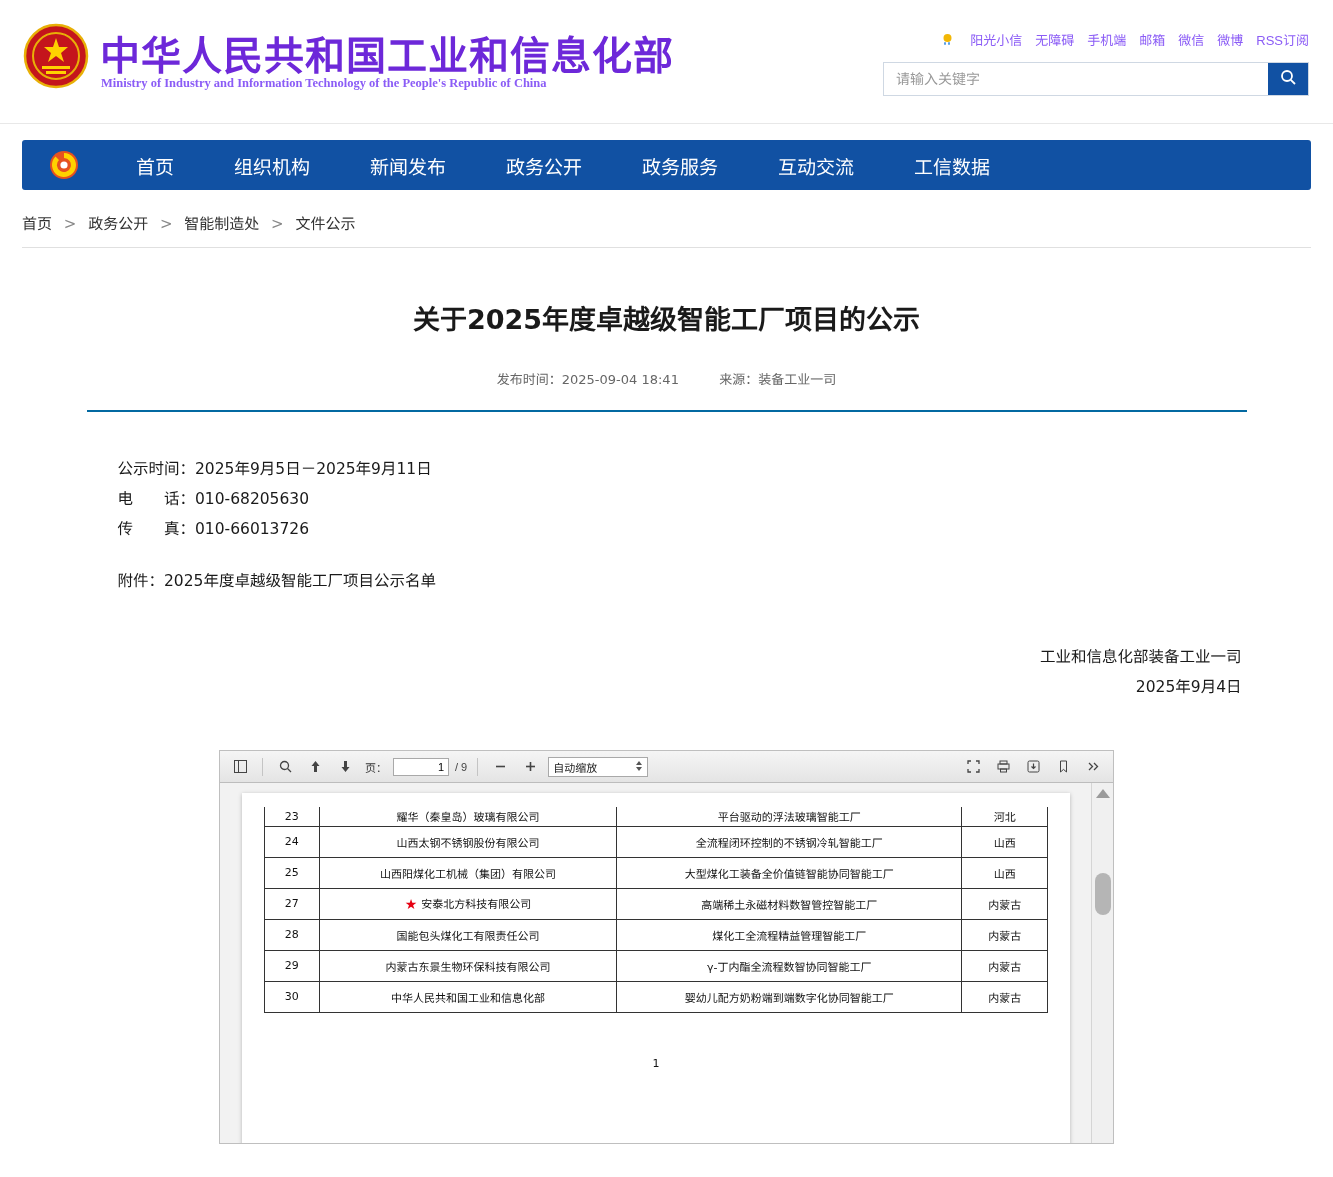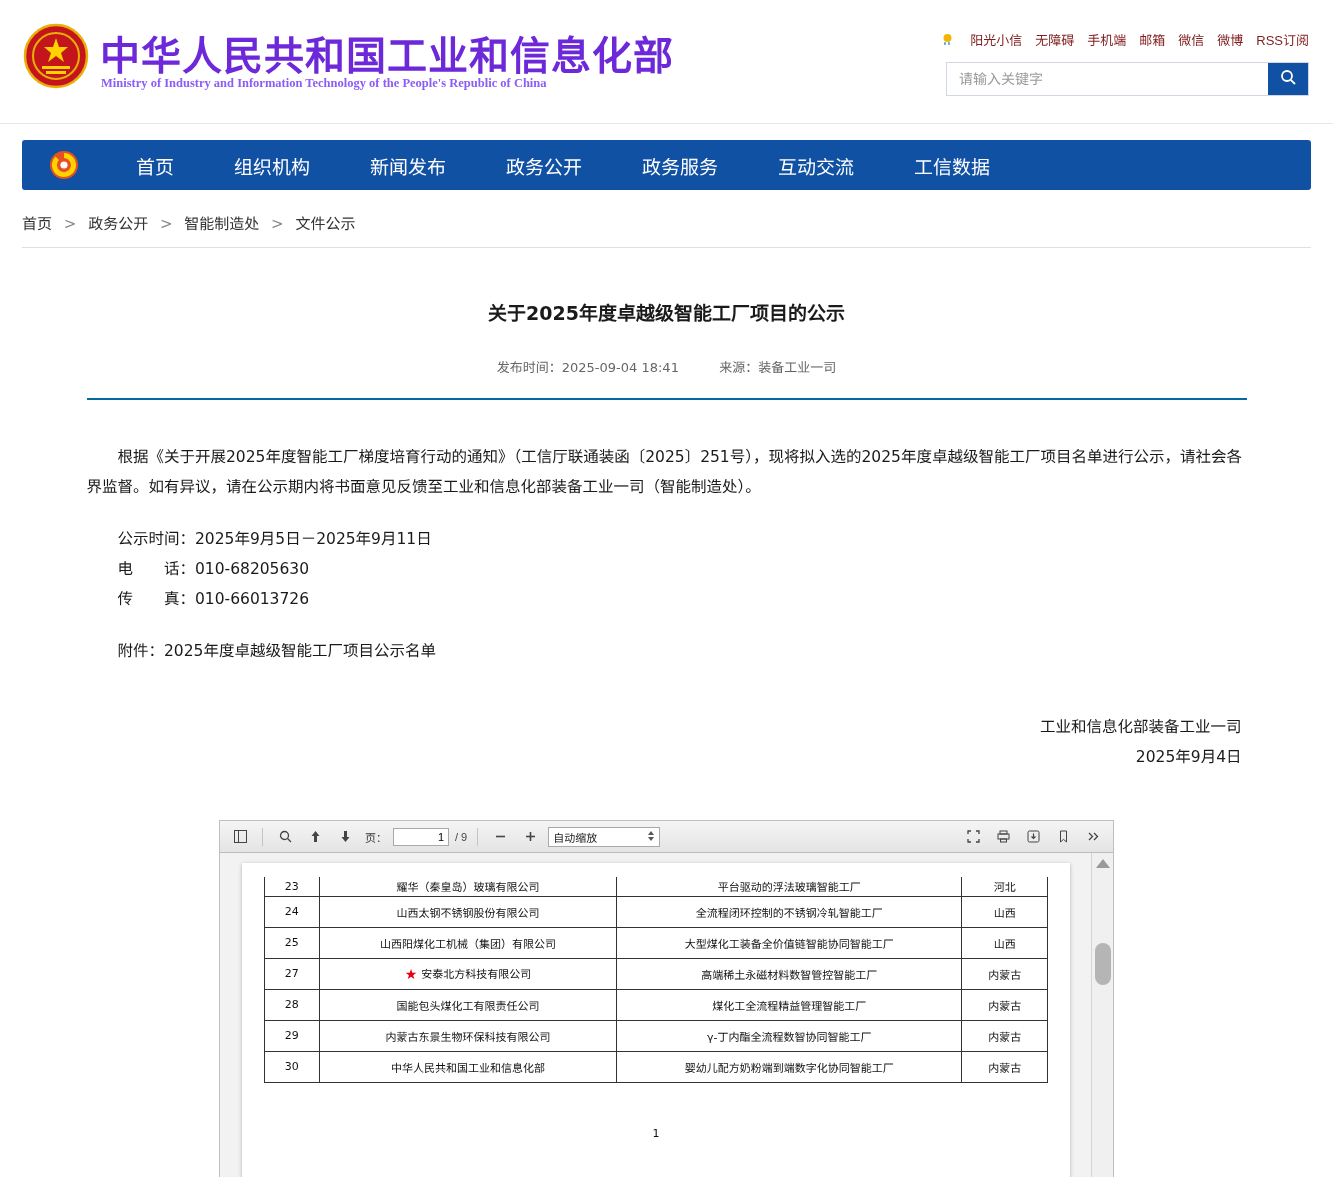--- a/index.html
+++ b/index.html
@@ -42,26 +42,26 @@
   }
   .toplinks {
     position: absolute;
     right: 24px; top: 30px;
     font-size: 13px;
     color: #333;
     display: flex;
     align-items: center;
     gap: 13px;
   }
-  .toplinks a { color:#7f1d1d; text-decoration:none; }
+  .toplinks a { color:#8b5cf6; text-decoration:none; }
   .sun-icon { display:inline-block; width:15px; height:15px; margin-right:2px; vertical-align:-3px;}
   .searchbar {
     position: absolute;
     right: 24px; top: 62px;
-    width: 363px; height: 34px;
+    width: 426px; height: 34px;
     border: 1px solid #cfd8e3;
     display: flex;
   }
   .searchbar input {
     flex: 1;
     border: none;
     outline: none;
     padding: 0 12px;
     font-size: 14px;
     color: #333;
@@ -103,21 +103,21 @@
     border-bottom: 1px solid #e0e0e0;
     padding-bottom: 14px;
     font-family: "DejaVu Sans", sans-serif;
   }
   .breadcrumb .sep { color: #888; margin: 0 7px; }
 
   
   .article { margin: 0 auto; width: 1160px; }
   .doc-title {
     text-align: center;
-    font-size: 19px;
+    font-size: 27px;
     font-weight: bold;
     color: #1a1a1a;
     margin: 50px 0 32px 0;
     font-family: "DejaVu Sans", sans-serif;
   }
   .doc-meta {
     text-align: center;
     font-size: 13px;
     color: #666;
     border-bottom: 2px solid #0369a1;
@@ -175,21 +175,21 @@
     width: 56px; height: 18px;
     border: 1px solid #a9a9a9;
     background: #fff;
     text-align: right;
     font-size: 11px;
     padding: 0 4px;
     font-family: "Liberation Sans", sans-serif;
   }
   .page-total { font-size: 11px; color:#444; }
   .zoom-select {
-    width: 112px; height: 20px;
+    width: 100px; height: 20px;
     border: 1px solid #a9a9a9;
     background: #fff;
     font-size: 11px;
     padding: 0 4px;
     display:flex; align-items:center; justify-content:space-between;
     color:#222;
     gap:24px;
   }
   .spacer { flex: 1; }
 
@@ -334,21 +334,20 @@
 <div class="article">
   <h1 class="doc-title">关于2025年度卓越级智能工厂项目的公示</h1>
 
   <div class="doc-meta">
     <span>发布时间：</span><span>2025-09-04 18:41</span>
     <span class="gap"></span>
     <span>来源：</span><span>装备工业一司</span>
   </div>
 
   <div class="doc-body">
-    <p class="p-indent">根据《关于开展2025年度智能工厂梯度培育行动的通知》（工信厅联通装函〔2025〕251号），现将拟入选的2025年度卓越级智能工厂项目名单进行公示，请社会各界监督。如有异议，请在公示期内将书面意见反馈至工业和信息化部装备工业一司（智能制造处）。</p>
     <p class="p-indent tight">公示时间：2025年9月5日－2025年9月11日</p>
     <p class="p-indent tight">电　　话：010-68205630</p>
     <p class="p-indent">传　　真：010-66013726</p>
     <p class="p-indent">附件：2025年度卓越级智能工厂项目公示名单</p>
   </div>
 
   <div class="sign">
     <div>工业和信息化部装备工业一司</div>
     <div>2025年9月4日</div>
   </div>

